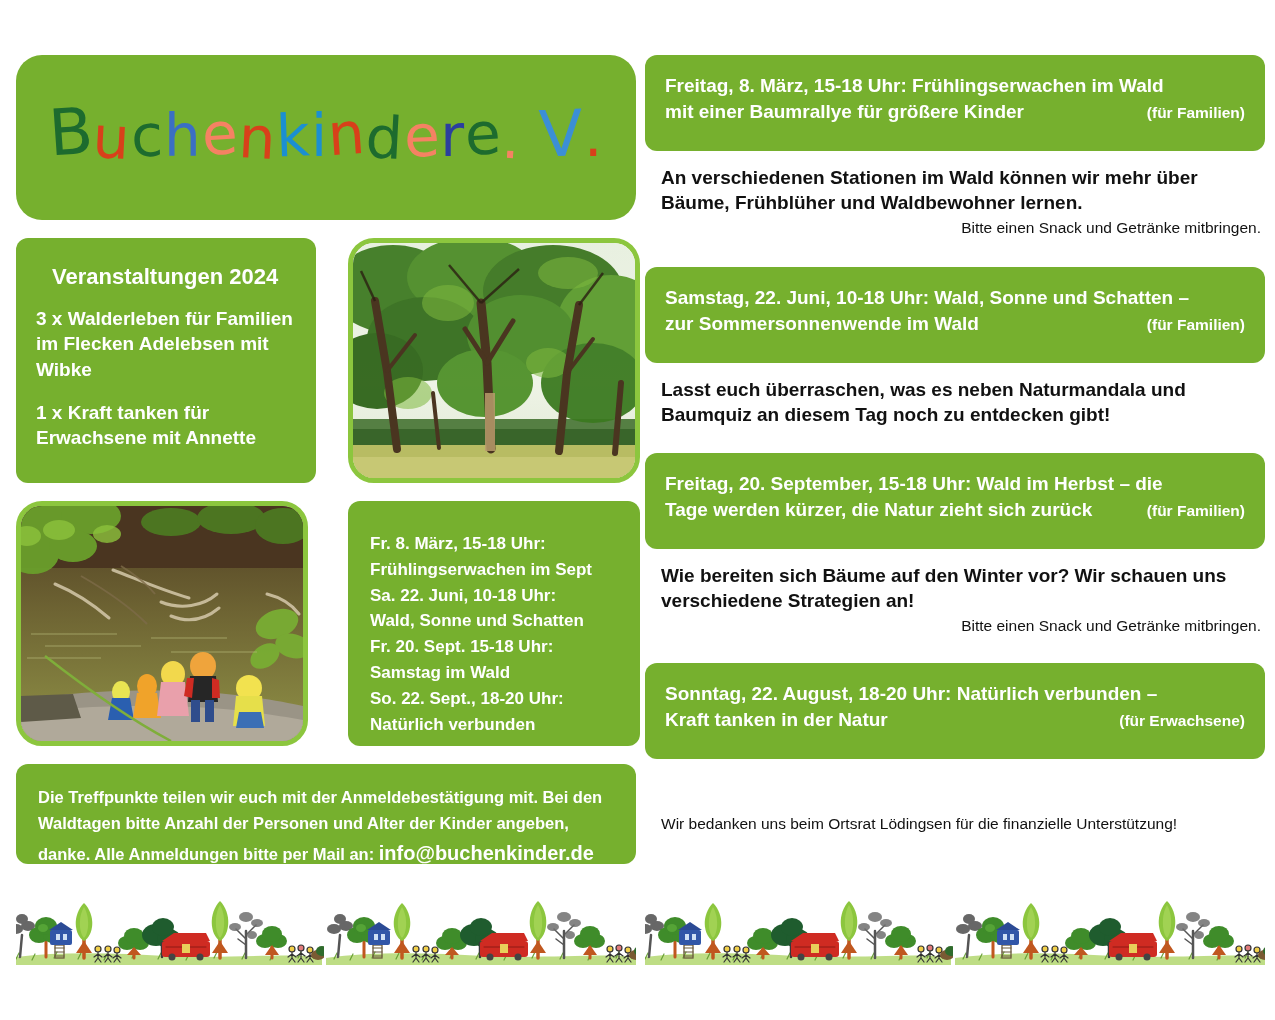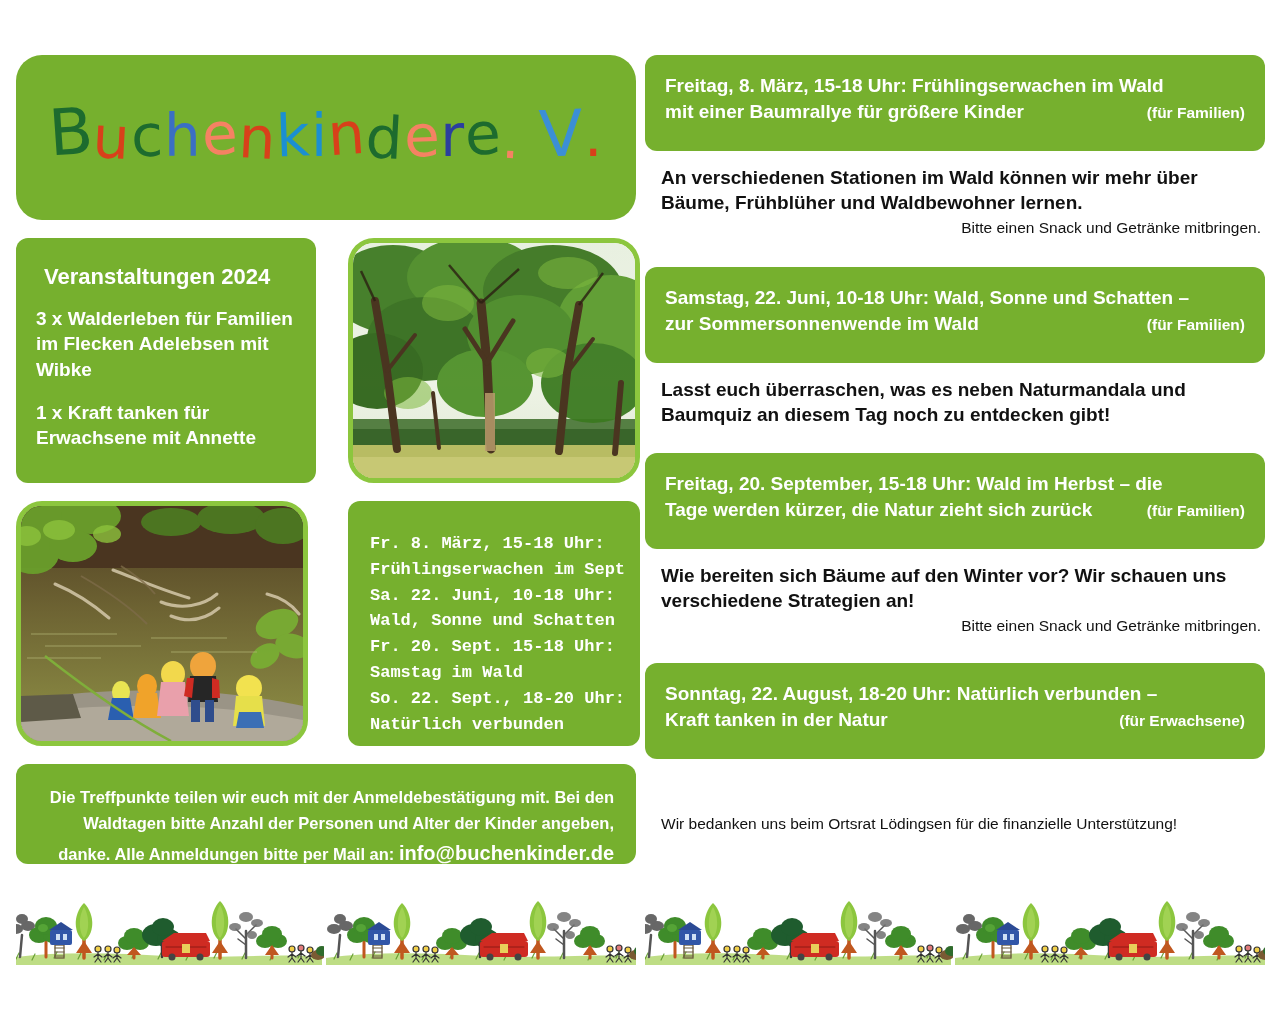--- a/index.html
+++ b/index.html
@@ -44,46 +44,46 @@
   .l-tilt2{transform:rotate(3deg) translateY(2px);}
   .l-tilt3{transform:rotate(-2deg);}
   .l-tall{font-size:64px;}
   .l-sp{display:inline-block;width:18px;}
 
   .row2{position:relative;margin-top:18px;height:245px;}
   .events-box{
     position:absolute;left:0;top:0;width:300px;height:245px;
     padding:26px 20px 0 20px;
   }
-  .events-title{font-size:22px;font-weight:bold;margin:0 0 16px 8px;line-height:1.2;}
+  .events-title{font-size:22px;font-weight:bold;margin:0 0 16px 16px;line-height:1.2;}
   .events-p{font-size:19px;font-weight:bold;line-height:1.32;margin:0 0 18px 0;}
   .events-p:last-child{margin-bottom:0;}
 
   .photo{
     position:absolute;
     border:5px solid #8cc63e;
     border-radius:26px;
     overflow:hidden;
     box-sizing:border-box;
   }
   .photo-forest{left:332px;top:0;width:292px;height:245px;}
   .photo-stream{left:0;top:0;width:292px;height:245px;}
 
-  .row3{position:relative;margin-top:18px;height:245px;font-family:Liberation Mono, monospace;}
+  .row3{position:relative;margin-top:18px;height:245px;}
   .schedule-box{
     position:absolute;left:332px;top:0;width:292px;height:245px;
     padding:30px 0 0 22px;box-sizing:border-box;
   }
   .schedule-line{font-size:17px;font-weight:bold;line-height:1.52;}
 
   .contact-box{
     margin-top:18px;width:620px;height:100px;
     padding:20px 22px 0 22px;
   }
-  .contact-line{font-size:16.5px;font-weight:bold;line-height:1.6;text-align:right;}
+  .contact-line{font-size:16.5px;font-weight:bold;line-height:1.6;}
   .contact-mail{font-size:20px;font-weight:bold;}
 
   
   .col-right{position:absolute;left:645px;top:55px;width:620px;}
   .event-block{margin-bottom:6px;}
   .event-head{
     width:620px;height:96px;
     padding:18px 20px 0 20px;
     margin-bottom:14px;
   }

